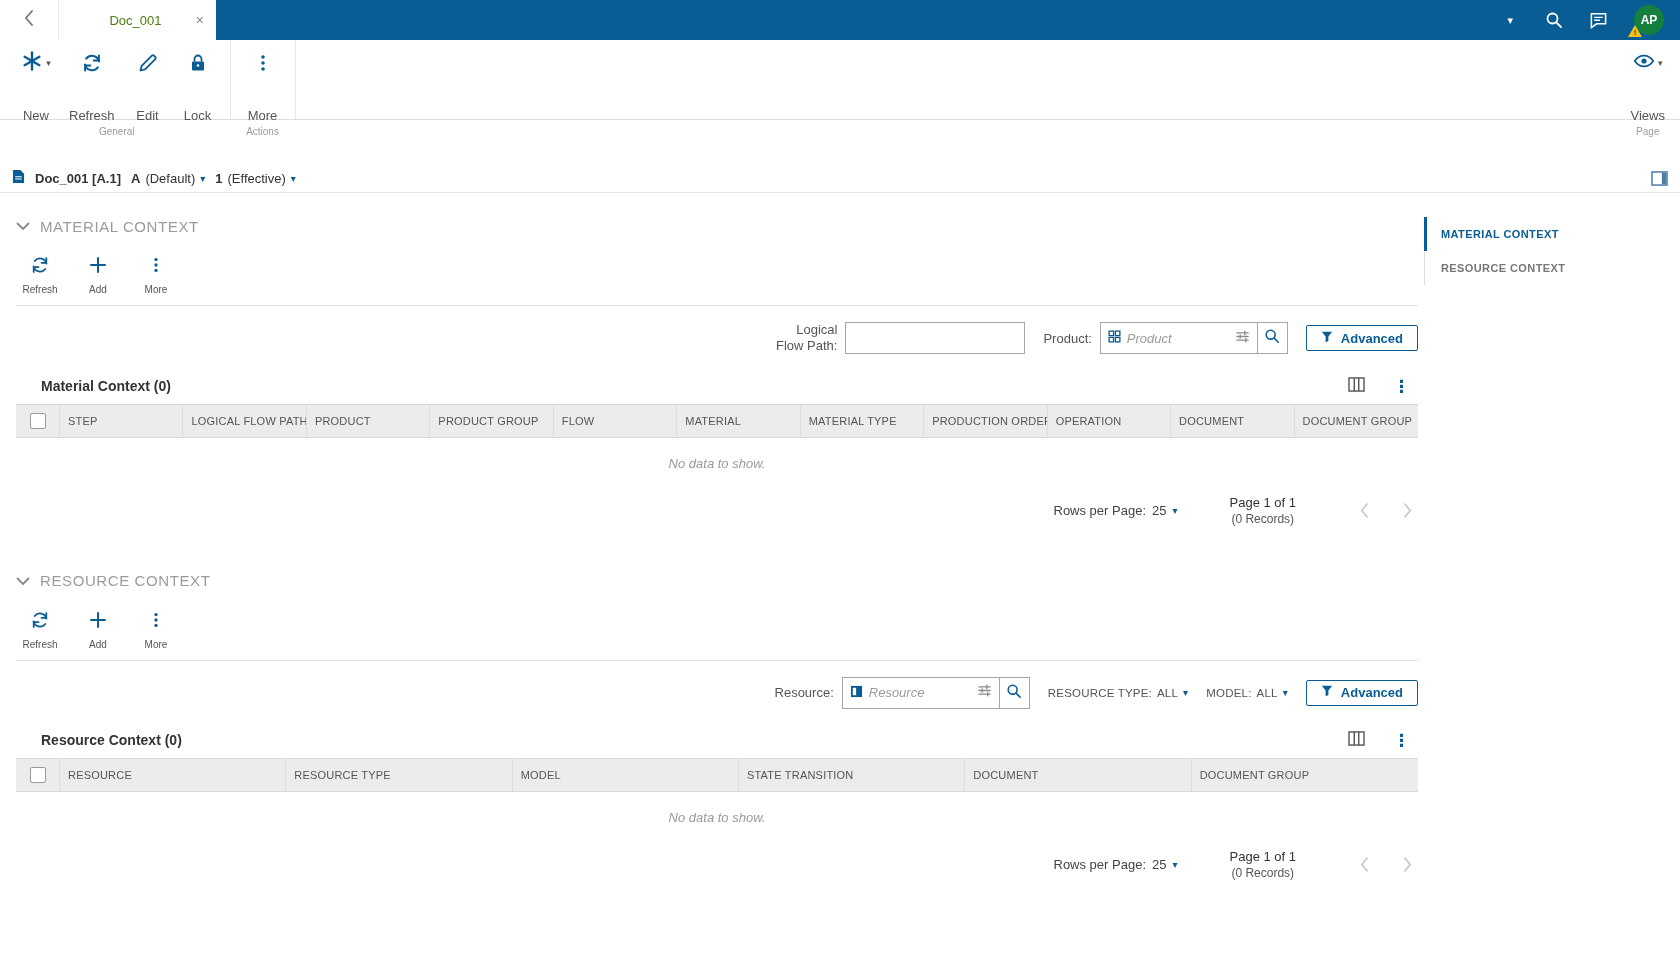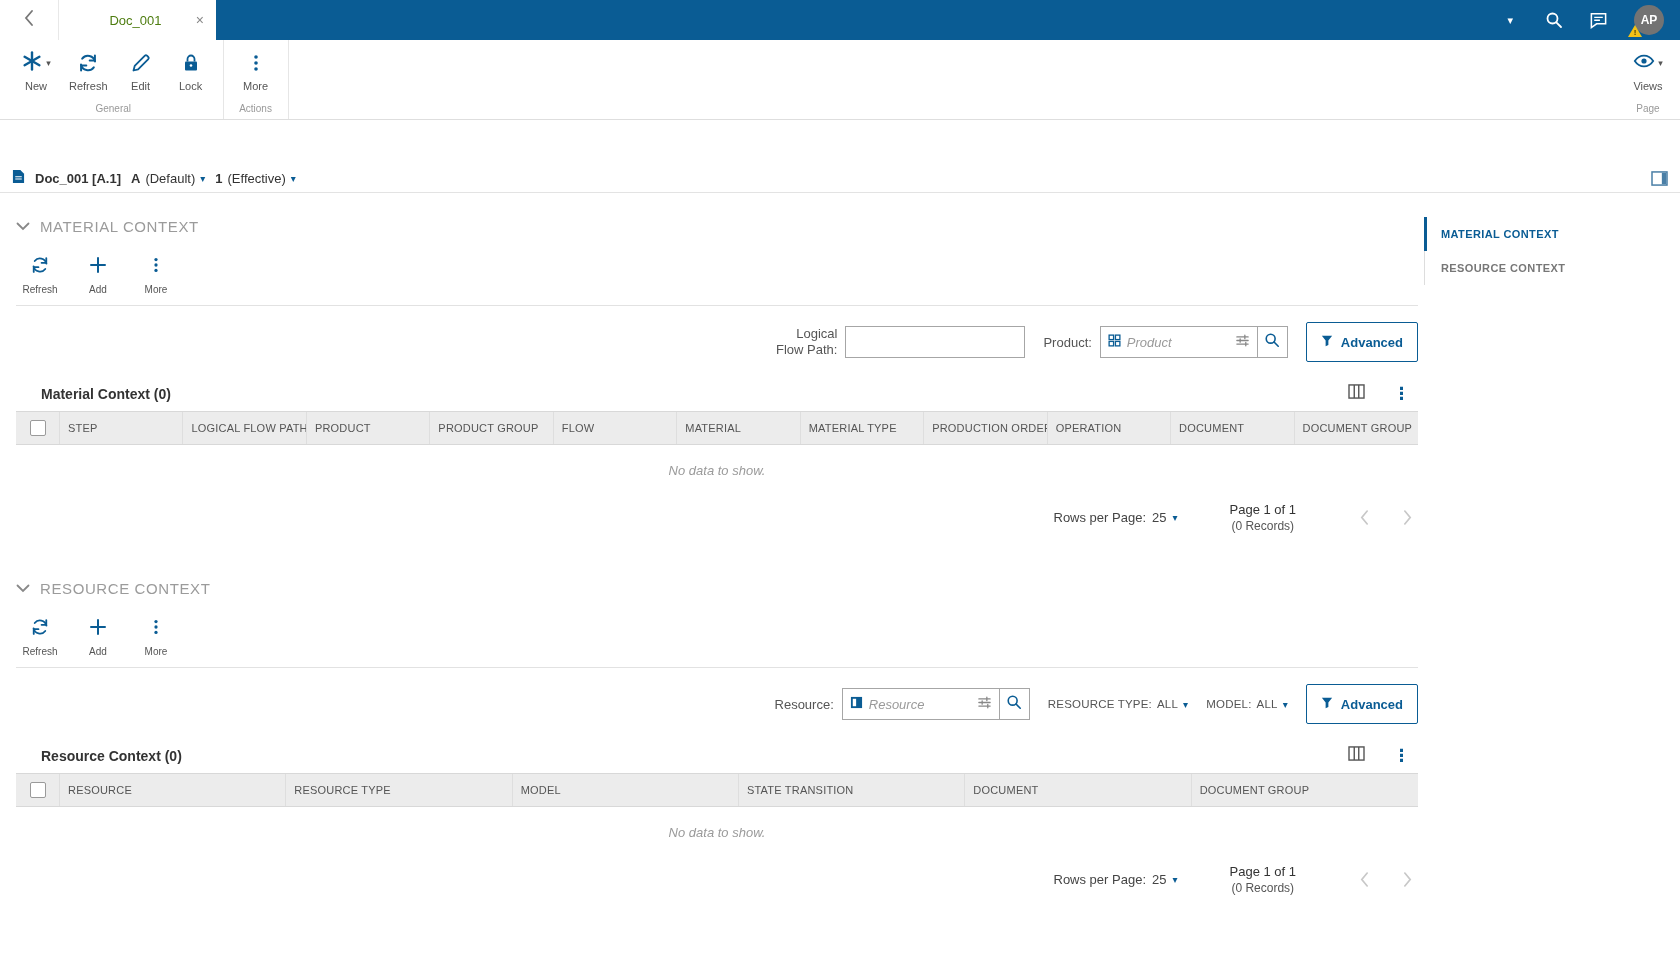--- a/index.html
+++ b/index.html
@@ -8,31 +8,31 @@
 
   
   .topbar { height:40px; background:#0a5c94; display:flex; align-items:stretch; }
   .back-btn { width:58px; background:#fff; display:flex; align-items:center; justify-content:center; cursor:pointer; }
   .doc-tab { width:158px; background:#fff; border-left:1px solid #e8e8e8; display:flex; align-items:center; padding:0 10px 0 18px; cursor:pointer; }
   .doc-tab-title { flex:1; text-align:center; font-size:13px; color:#4d7c0f; }
   .tab-close { color:#888; font-size:14px; padding:0 2px; cursor:pointer; }
   .topbar-right { margin-left:auto; display:flex; align-items:center; gap:26px; padding-right:16px; }
   .tb-caret { color:#fff; font-size:11px; cursor:pointer; margin-right:6px; }
   .tb-icon { display:flex; align-items:center; cursor:pointer; }
-  .avatar { position:relative; width:30px; height:30px; border-radius:50%; background:#737373; color:#fff; font-size:12px; font-weight:bold; display:flex; align-items:center; justify-content:center; cursor:pointer; }
+  .avatar { position:relative; width:30px; height:30px; border-radius:50%; background:#15803d; color:#fff; font-size:12px; font-weight:bold; display:flex; align-items:center; justify-content:center; cursor:pointer; }
   .avatar-badge { position:absolute; left:-6px; bottom:-2px; width:14px; height:12px; background:#f2c117; clip-path:polygon(50% 0,0 100%,100% 100%); font-size:8px; font-weight:bold; color:#4a3b00; text-align:center; line-height:15px; }
 
   
   .ribbon { height:80px; display:flex; border-bottom:1px solid #dedede; padding-left:4px; background:#fff; }
   .rgroup { display:flex; flex-direction:column; padding:4px 10px 0; }
   .rgroup.sep { border-right:1px solid #e6e6e6; }
   .rbuttons { flex:1; display:flex; align-items:flex-start; gap:6px; }
   .rbtn { display:flex; flex-direction:column; align-items:center; gap:5px; min-width:44px; padding:7px 5px 0; cursor:pointer; }
   .rbtn-iconrow { display:flex; align-items:center; gap:3px; height:24px; }
-  .rbtn-label { font-size:11px; color:#555; }
+  .rbtn-label { font-size:13px; color:#555;margin-top:28px; }
   .rgroup-label { font-size:10px; color:#999; text-align:center; padding:3px 0 5px; }
   .ribbon-spacer { flex:1; }
   .small-caret { font-size:9px; color:#555; }
 
   
   .breadcrumb { height:28px; display:flex; align-items:center; gap:10px; padding:0 12px; border-bottom:1px solid #e3e3e3;margin-top:45px; }
   .bc-title { font-size:13px; font-weight:600; color:#333; }
   .bc-item { display:flex; align-items:center; gap:5px; font-size:13px; color:#333; cursor:pointer; }
   .bc-val { font-weight:bold; }
   .bc-caret { color:#0a5c94; font-size:10px; }
@@ -60,21 +60,21 @@
   .filter-row { display:flex; align-items:center; justify-content:flex-end; gap:18px; margin-top:16px; }
   .filter-group { display:flex; align-items:center; gap:8px; }
   .filter-label { font-size:13px; color:#555; text-align:right; }
   .lfp-label { width:64px; line-height:1.25; }
   .lookup { display:flex; align-items:stretch; height:32px; border:1px solid #a6a6a6; background:#fff; }
   .lookup-main { display:flex; align-items:center; gap:6px; padding:0 7px; width:156px; }
   .lookup-main input { border:0; outline:0; flex:1; min-width:0; font-size:13px; font-family:inherit; color:#333; }
   input::placeholder { color:#9a9a9a; font-style:italic; }
   .lookup-search { width:30px; border-left:1px solid #a6a6a6; display:flex; align-items:center; justify-content:center; cursor:pointer; }
   .plain-input { width:180px; height:32px; border:1px solid #a6a6a6; font-size:13px; padding:0 8px; font-family:inherit; outline:0; }
-  .advanced-btn { display:flex; align-items:center; gap:8px; height:40px; padding:0 14px; border:1px solid #0a5c94; border-radius:2px; background:#fff; color:#0a5c94; font-size:13px; font-weight:600; font-family:inherit; cursor:pointer; }
+  .advanced-btn { display:flex; align-items:center; gap:8px; height:26px; padding:0 14px; border:1px solid #0a5c94; border-radius:2px; background:#fff; color:#0a5c94; font-size:13px; font-weight:600; font-family:inherit; cursor:pointer; }
   .dd-filter { display:flex; align-items:center; gap:5px; font-size:11.5px; letter-spacing:.2px; color:#555; cursor:pointer; }
   .dd-caret { color:#0a5c94; font-size:10px; }
 
   
   .table-title-row { display:flex; align-items:center; margin-top:22px; }
   .table-title { font-size:14px; font-weight:600; color:#333;margin-left:25px; }
   .table-title-icons { margin-left:auto; display:flex; align-items:center; gap:28px; padding-right:8px; }
   .dots { color:#0a5c94; font-size:17px; font-weight:bold; cursor:pointer; line-height:1; }
   .thead { display:grid; height:34px; background:#ececec; border-top:1px solid #d8d8d8; border-bottom:1px solid #d8d8d8; margin-top:8px; }
   .thead.material { grid-template-columns:44px repeat(11,1fr); }

